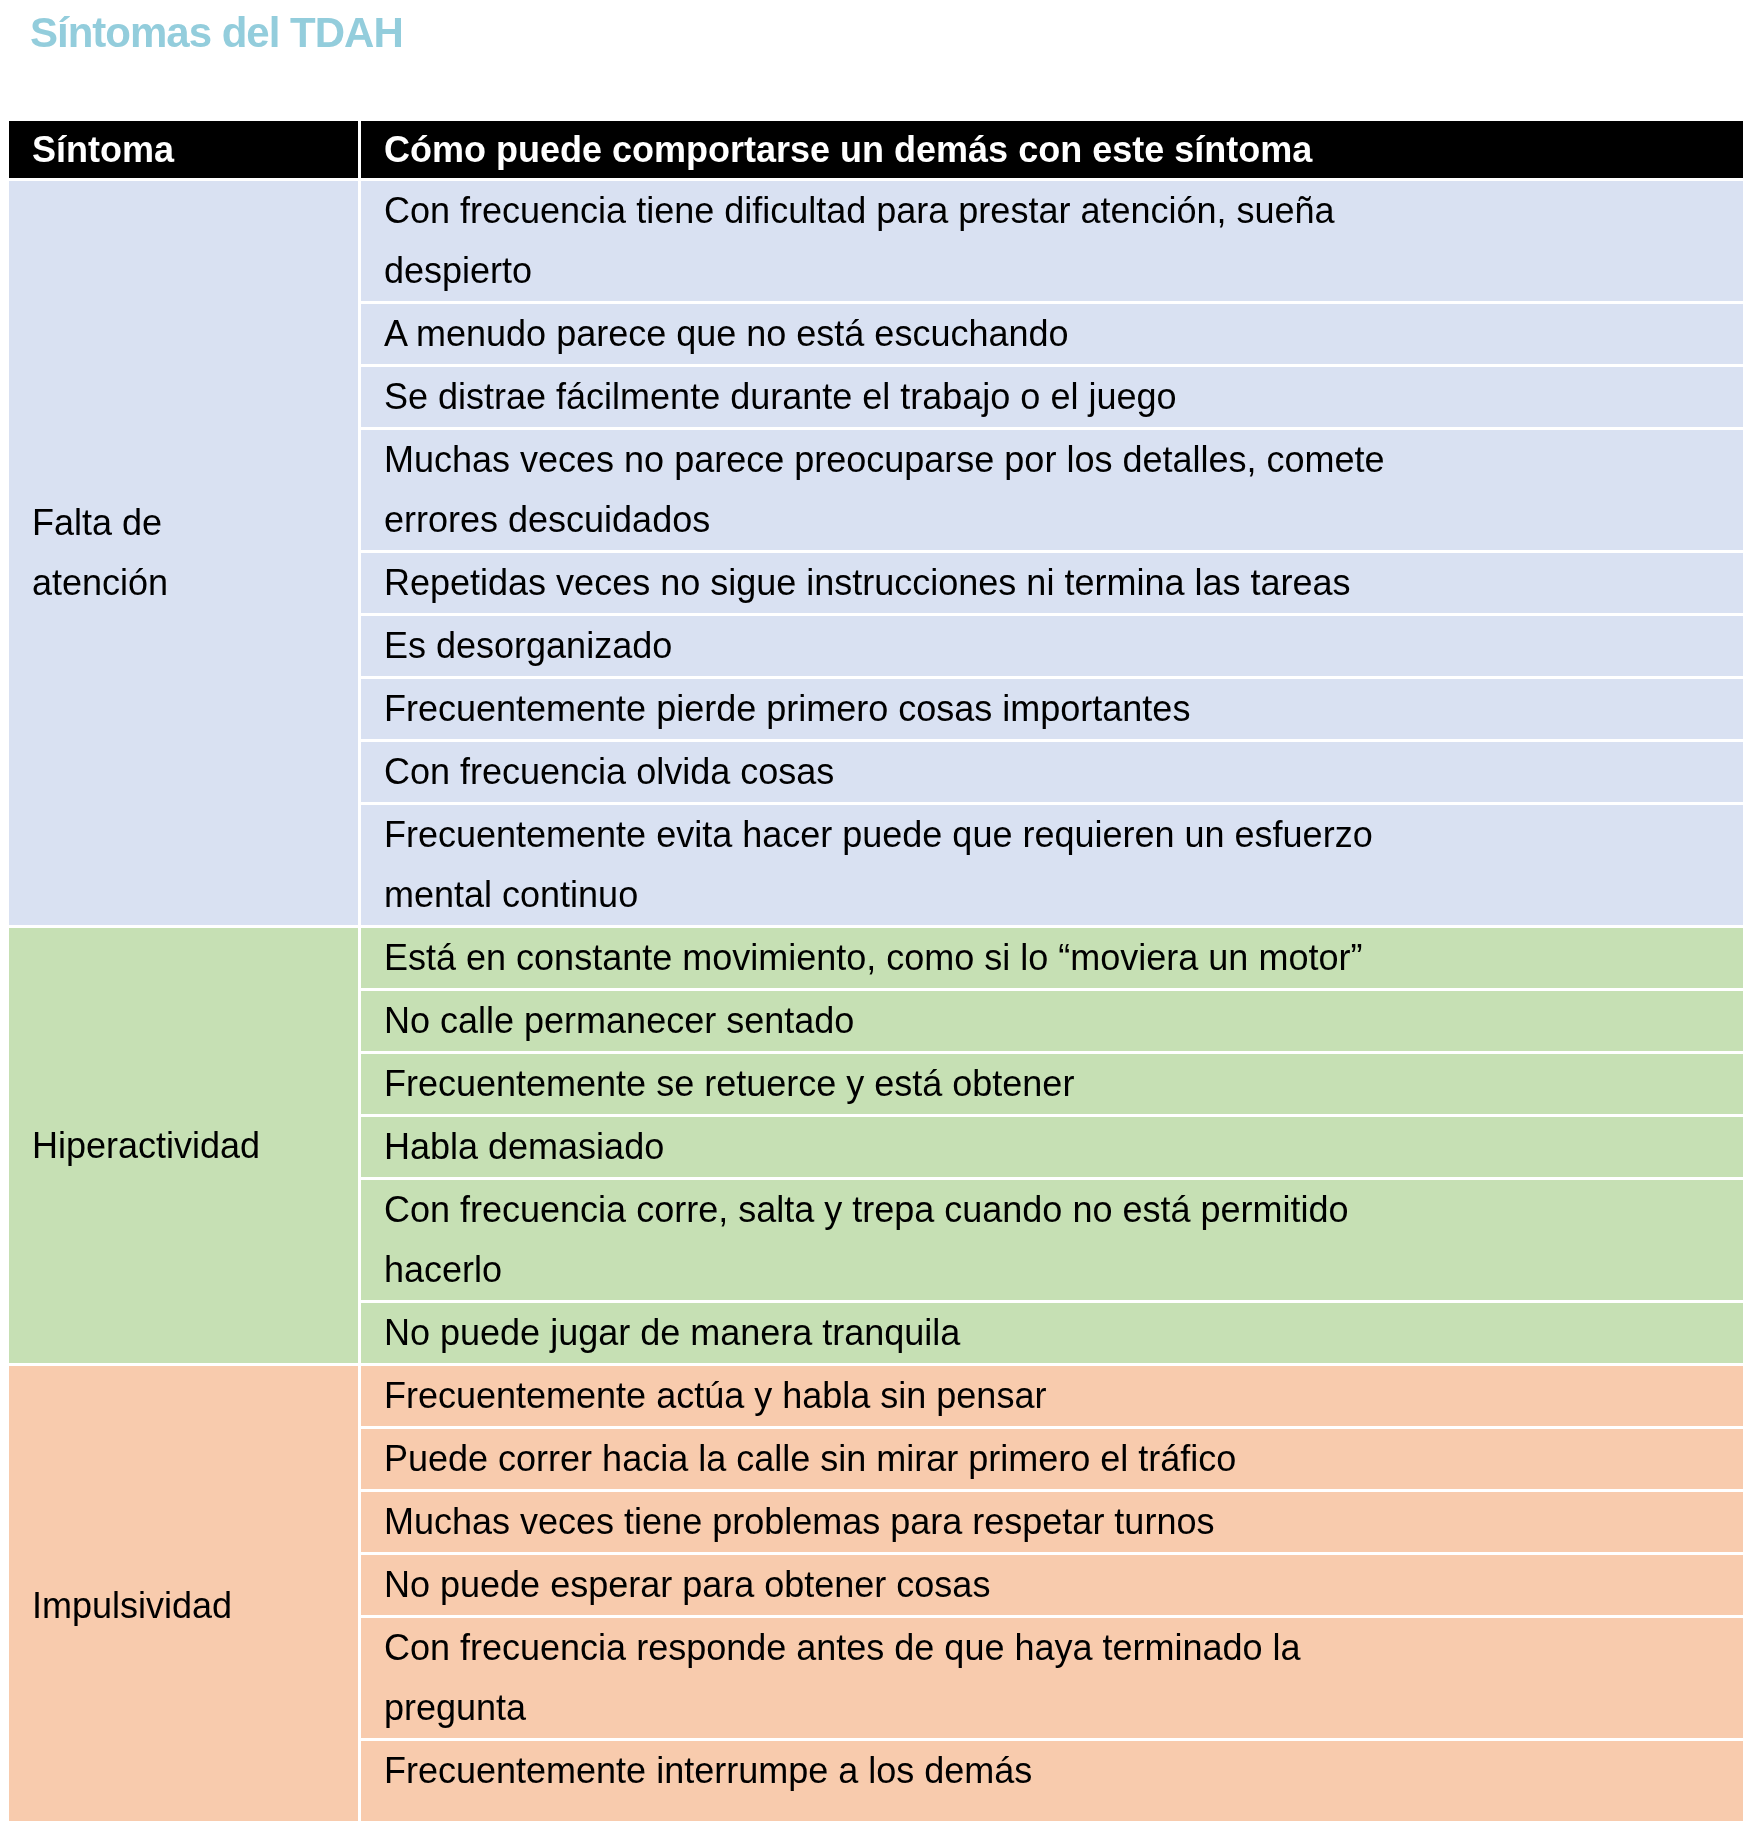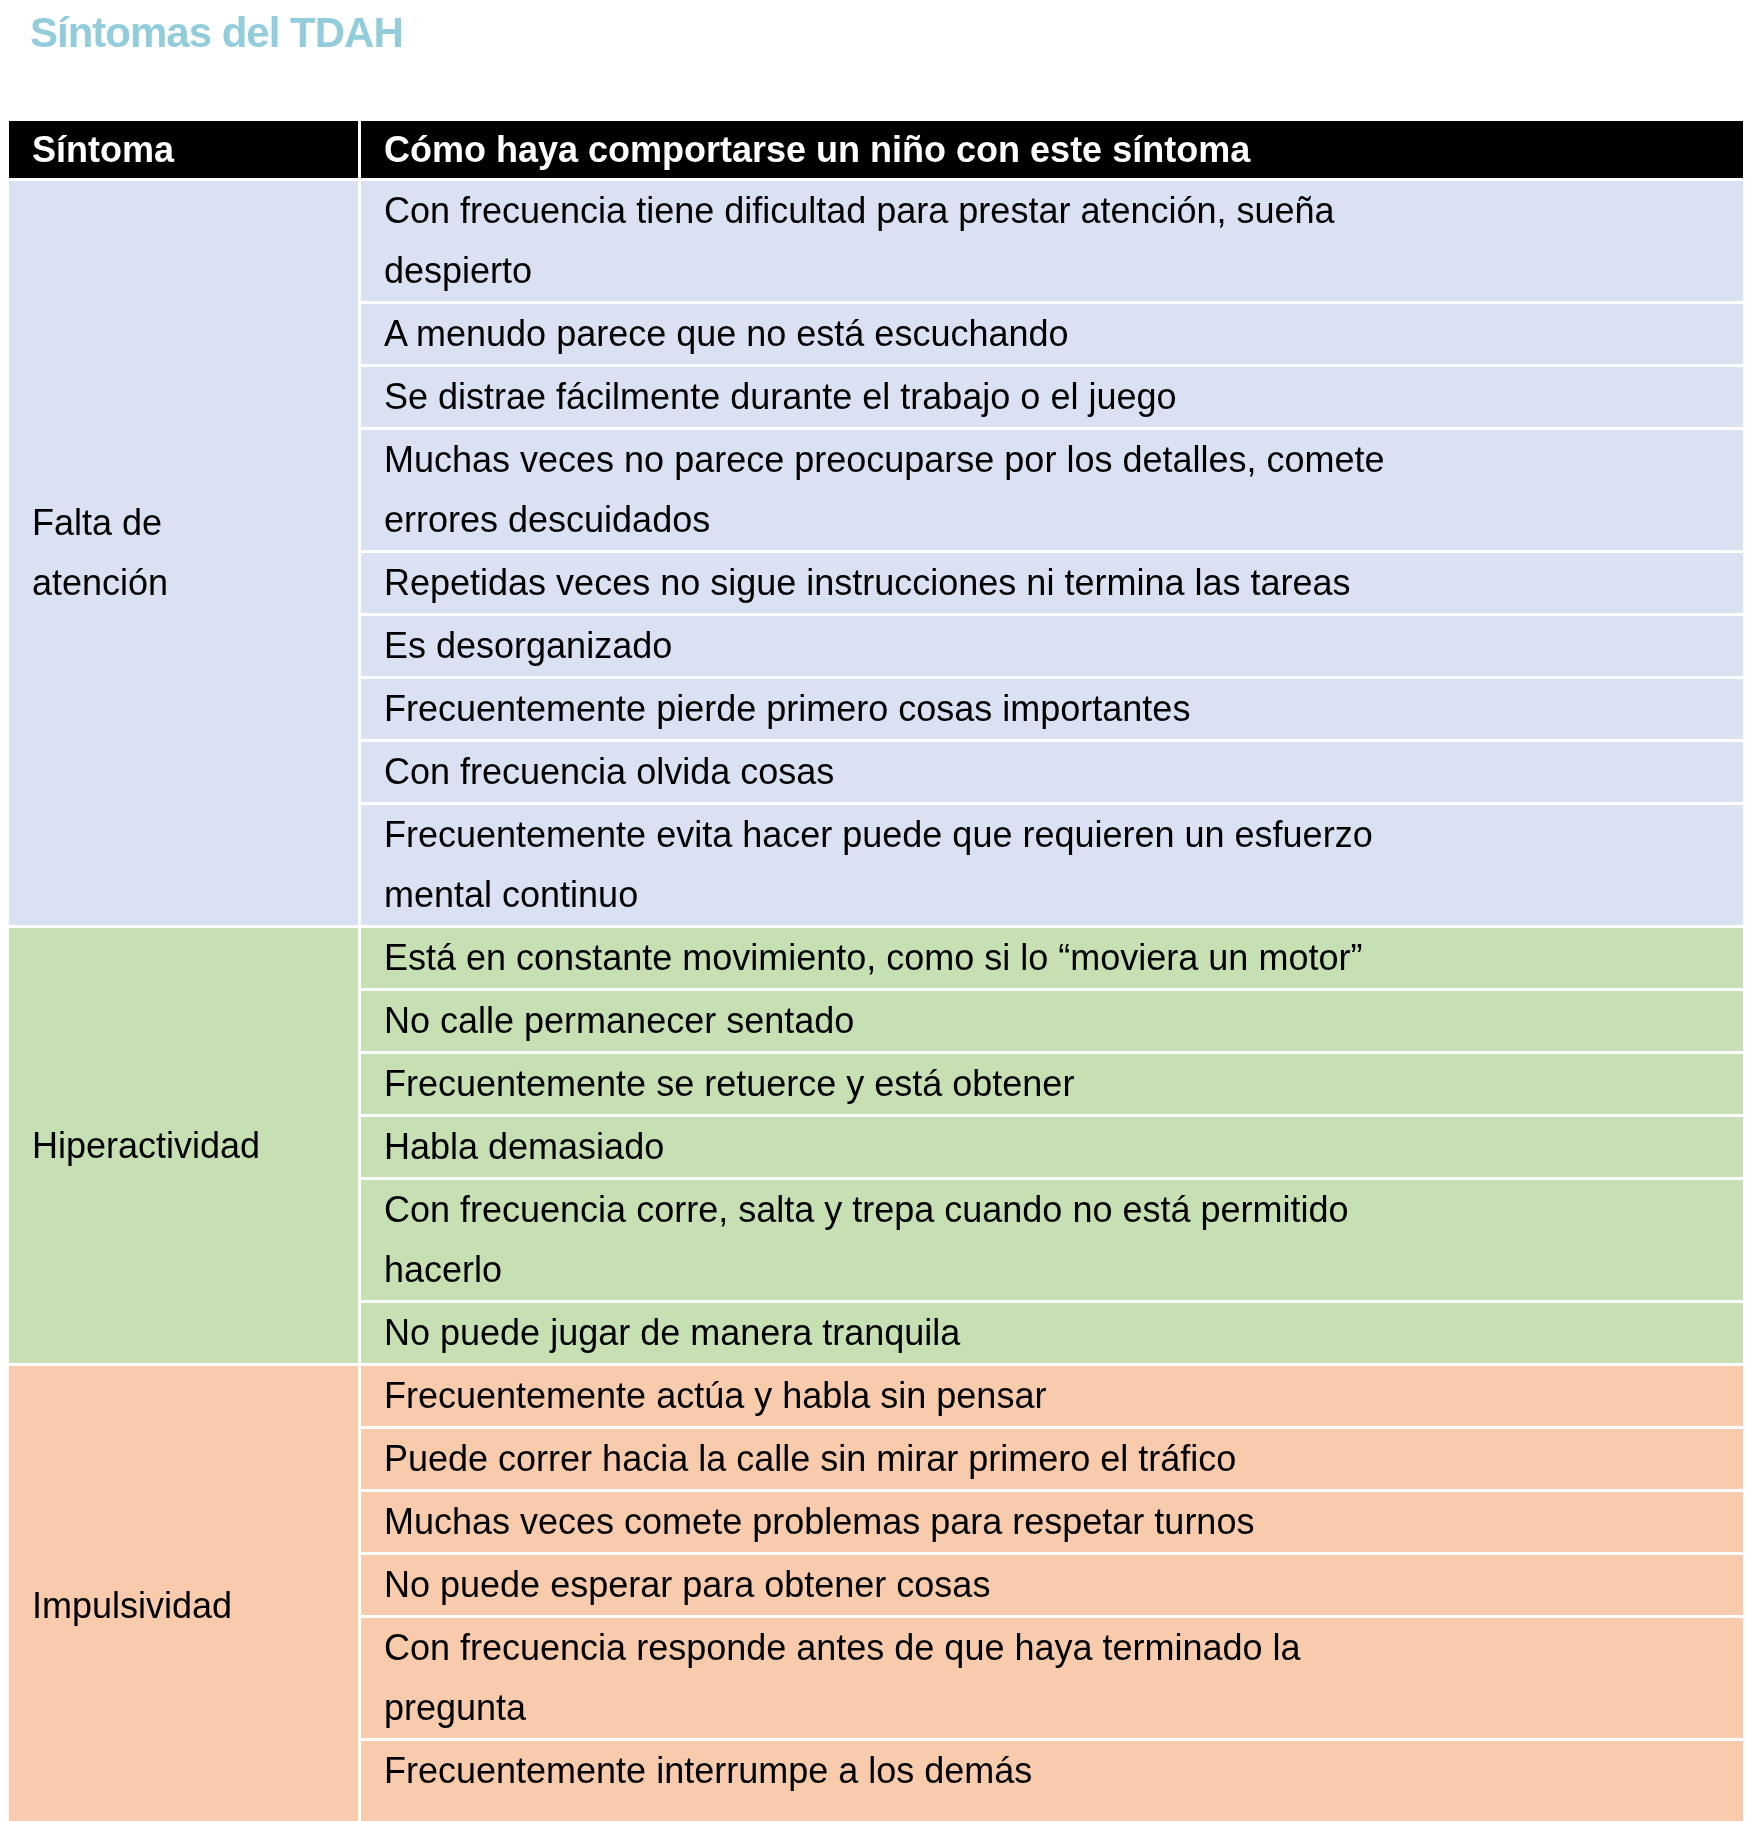--- a/index.html
+++ b/index.html
@@ -68,21 +68,21 @@
   <h1 class="doc-title">Síntomas del TDAH</h1>
 
   <table class="symptoms">
     <colgroup>
         <col class="c1">
         <col>
       </colgroup>
     <thead>
       <tr>
         <th>Síntoma</th>
-        <th>Cómo haya comportarse un niño con este síntoma</th>
+        <th>Cómo puede comportarse un demás con este síntoma</th>
       </tr>
     </thead>
     <tbody>
 
       <tr class="sec-inattention">
         <td class="category" rowspan="9">Falta de
 atención</td>
         <td>Con frecuencia tiene dificultad para prestar atención, sueña
 despierto</td>
       </tr>
@@ -135,21 +135,21 @@
       </tr>
 
       <tr class="sec-impulsivity">
         <td class="category" rowspan="6">Impulsividad</td>
         <td>Frecuentemente actúa y habla sin pensar</td>
       </tr>
       <tr class="sec-impulsivity">
         <td>Puede correr hacia la calle sin mirar primero el tráfico</td>
       </tr>
       <tr class="sec-impulsivity">
-        <td>Muchas veces comete problemas para respetar turnos</td>
+        <td>Muchas veces tiene problemas para respetar turnos</td>
       </tr>
       <tr class="sec-impulsivity">
         <td>No puede esperar para obtener cosas</td>
       </tr>
       <tr class="sec-impulsivity">
         <td>Con frecuencia responde antes de que haya terminado la
 pregunta</td>
       </tr>
       <tr class="sec-impulsivity last-row">
         <td>Frecuentemente interrumpe a los demás</td>

